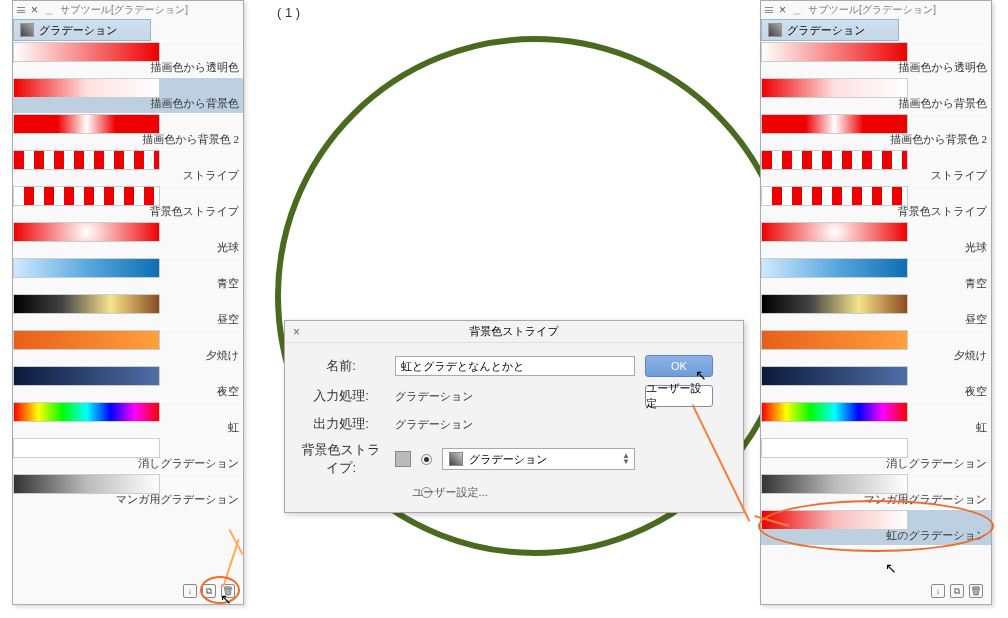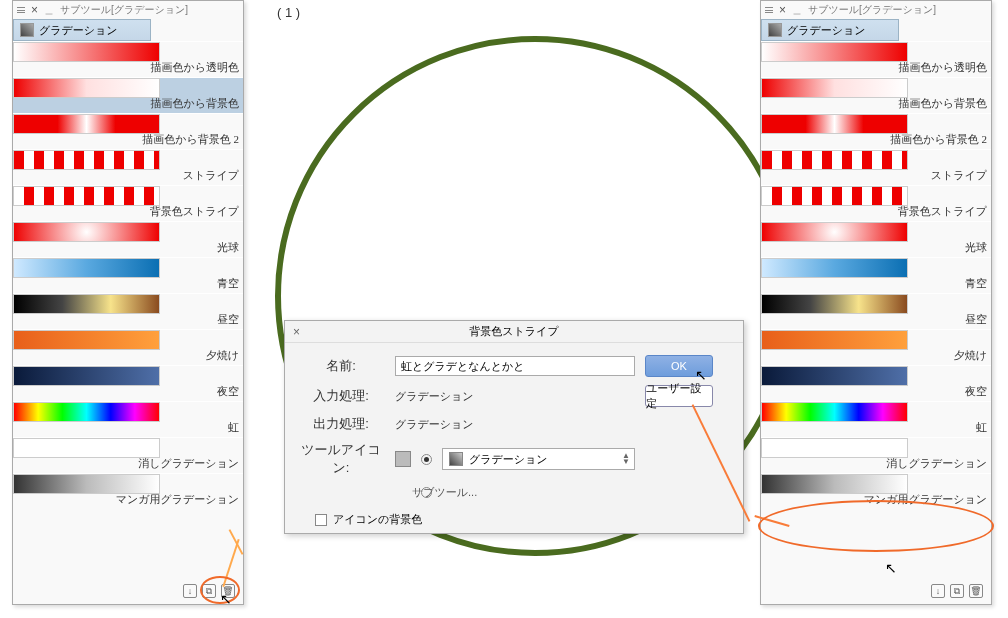--- a/index.html
+++ b/index.html
@@ -308,20 +308,24 @@
         <span class="grad-label">虹</span>
       </div>
     <div class="grad-item">
         <div class="grad-preview gprev-11"></div>
         <span class="grad-label">消しグラデーション</span>
       </div>
     <div class="grad-item">
         <div class="grad-preview gprev-12"></div>
         <span class="grad-label">マンガ用グラデーション</span>
       </div>
+    <div class="grad-item selected">
+        <div class="grad-preview gprev-13"></div>
+        <span class="grad-label">虹のグラデーション</span>
+      </div>
   </div>
   <div class="panel-footer">
     <div class="ft-icon">↓</div>
     <div class="ft-icon">⧉</div>
     <div class="ft-icon">🗑</div>
   </div>
 </div>
 
 <div class="dialog">
   <div class="dlg-title">
@@ -334,46 +338,42 @@
     <div class="dlg-btn ok">OK</div>
 
     <div class="dlg-label">入力処理:</div>
     <div class="dlg-value">グラデーション</div>
     <div class="dlg-btn">ユーザー設定</div>
 
     <div class="dlg-label">出力処理:</div>
     <div class="dlg-value">グラデーション</div>
     <div></div>
 
-    <div class="dlg-label">ツールアイコン:</div>
+    <div class="dlg-label">背景色ストライプ:</div>
     <div class="dlg-icon-row">
       <div class="iconbox"></div>
       <div class="radio on"></div>
       <div class="iconselect">
         <div class="iconbox" style="width:14px;height:14px;background:linear-gradient(45deg,#444,#ccc);"></div>
         <span>グラデーション</span>
         <div class="arrows">
             <span>▲</span>
             <span>▼</span>
           </div>
       </div>
     </div>
     <div></div>
 
     <div></div>
     <div class="dlg-icon-row">
       <div style="width:16px"></div>
       <div class="radio"></div>
-      <div class="userset">サブツール...</div>
+      <div class="userset">ユーザー設定...</div>
     </div>
     <div></div>
-  </div>
-  <div class="chk-row">
-    <div class="chk"></div>
-    <span>アイコンの背景色</span>
   </div>
 </div>
 
 <div class="cursor c1">↖</div>
 <div class="cursor c2">↖</div>
 <div class="cursor c3">↖</div>
 
 <div class="anno-line arrow1"></div>
 <div class="anno-line arrow1b"></div>
 <div class="anno-line arrow2"></div>

